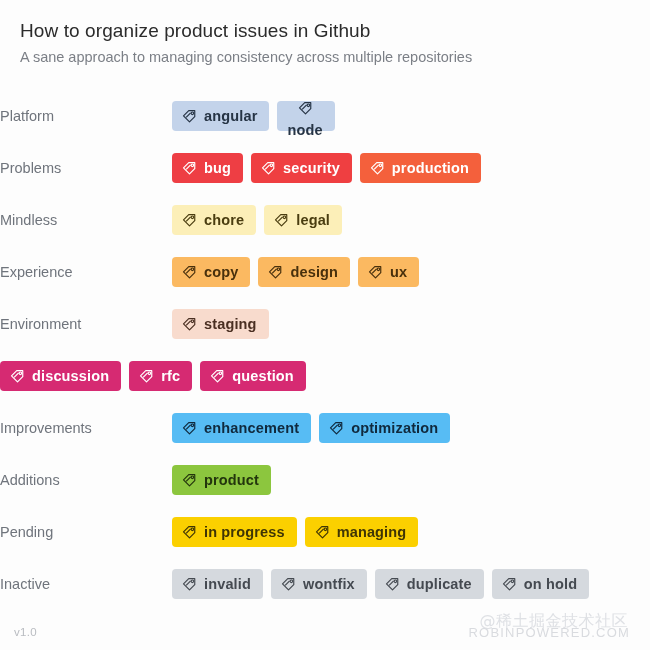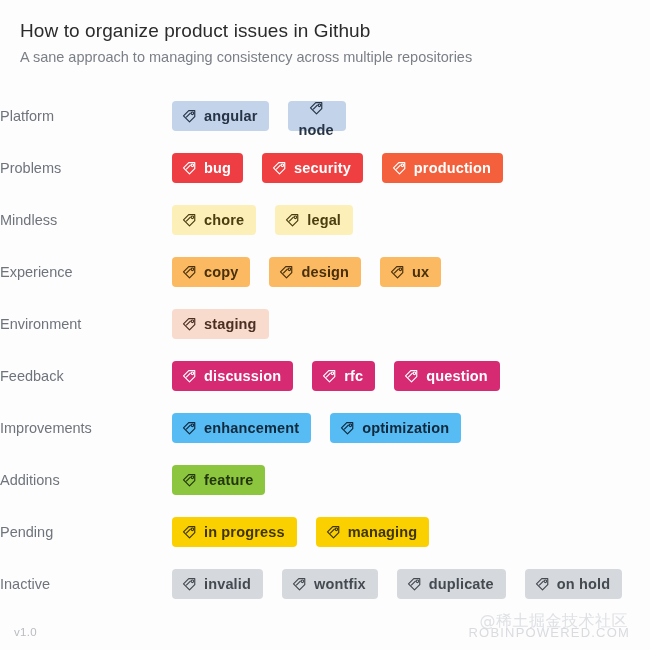--- a/index.html
+++ b/index.html
@@ -59,21 +59,21 @@
     padding-right: 20px;
     box-sizing: border-box;
     font-size: 14.5px;
     color: #6f747c;
     font-weight: 400;
     white-space: nowrap;
   }
   .pills {
     display: flex;
     align-items: center;
-    gap: 19px;
+    gap: 8px;
     flex-wrap: nowrap;
   }
 
   .pill {
     display: inline-flex;
     align-items: center;
     gap: 7px;
     height: 30px;
     padding: 0 12px 0 10px;
     border-radius: 4px;
@@ -292,21 +292,20 @@
                   <path d="M4.4 8.9 L9.2 4.1"></path>
                 </g>
                 <circle cx="11.1" cy="4.6" r="1.35" fill="none" stroke="currentColor" stroke-width="1.2"></circle>
               </svg>
             </span>
             <span class="pill-text">staging</span>
           </span>
         </div>
       </div>
       <div class="row">
-        <div class="row-label">Feedback</div>
         <div class="pills">
           <span class="pill" style="background: rgb(214, 42, 114); color: rgb(255, 255, 255);">
             <span class="tag-icon">
               <svg viewBox="0 0 16 16" width="15" height="15" aria-hidden="true">
                 <g fill="none" stroke="currentColor" stroke-width="1.25" stroke-linejoin="round">
                   <path d="M1.6 7.4 L7.2 1.8 L13.6 1.8 L13.6 8.2 L8.0 13.8 Z"></path>
                   <path d="M4.4 8.9 L9.2 4.1"></path>
                 </g>
                 <circle cx="11.1" cy="4.6" r="1.35" fill="none" stroke="currentColor" stroke-width="1.2"></circle>
               </svg>
@@ -374,21 +373,21 @@
           <span class="pill" style="background: rgb(140, 198, 62); color: rgb(35, 53, 13);">
             <span class="tag-icon">
               <svg viewBox="0 0 16 16" width="15" height="15" aria-hidden="true">
                 <g fill="none" stroke="currentColor" stroke-width="1.25" stroke-linejoin="round">
                   <path d="M1.6 7.4 L7.2 1.8 L13.6 1.8 L13.6 8.2 L8.0 13.8 Z"></path>
                   <path d="M4.4 8.9 L9.2 4.1"></path>
                 </g>
                 <circle cx="11.1" cy="4.6" r="1.35" fill="none" stroke="currentColor" stroke-width="1.2"></circle>
               </svg>
             </span>
-            <span class="pill-text">feature</span>
+            <span class="pill-text">product</span>
           </span>
         </div>
       </div>
       <div class="row">
         <div class="row-label">Pending</div>
         <div class="pills">
           <span class="pill" style="background: rgb(251, 208, 0); color: rgb(63, 53, 5);">
             <span class="tag-icon">
               <svg viewBox="0 0 16 16" width="15" height="15" aria-hidden="true">
                 <g fill="none" stroke="currentColor" stroke-width="1.25" stroke-linejoin="round">

